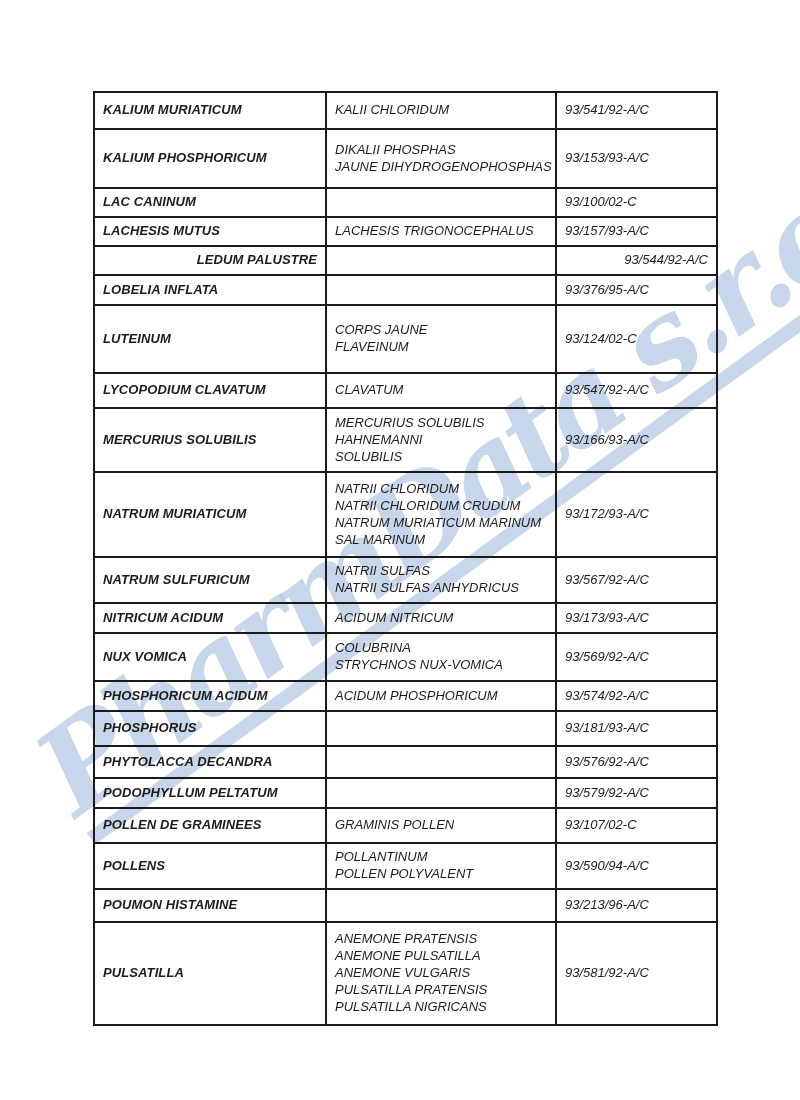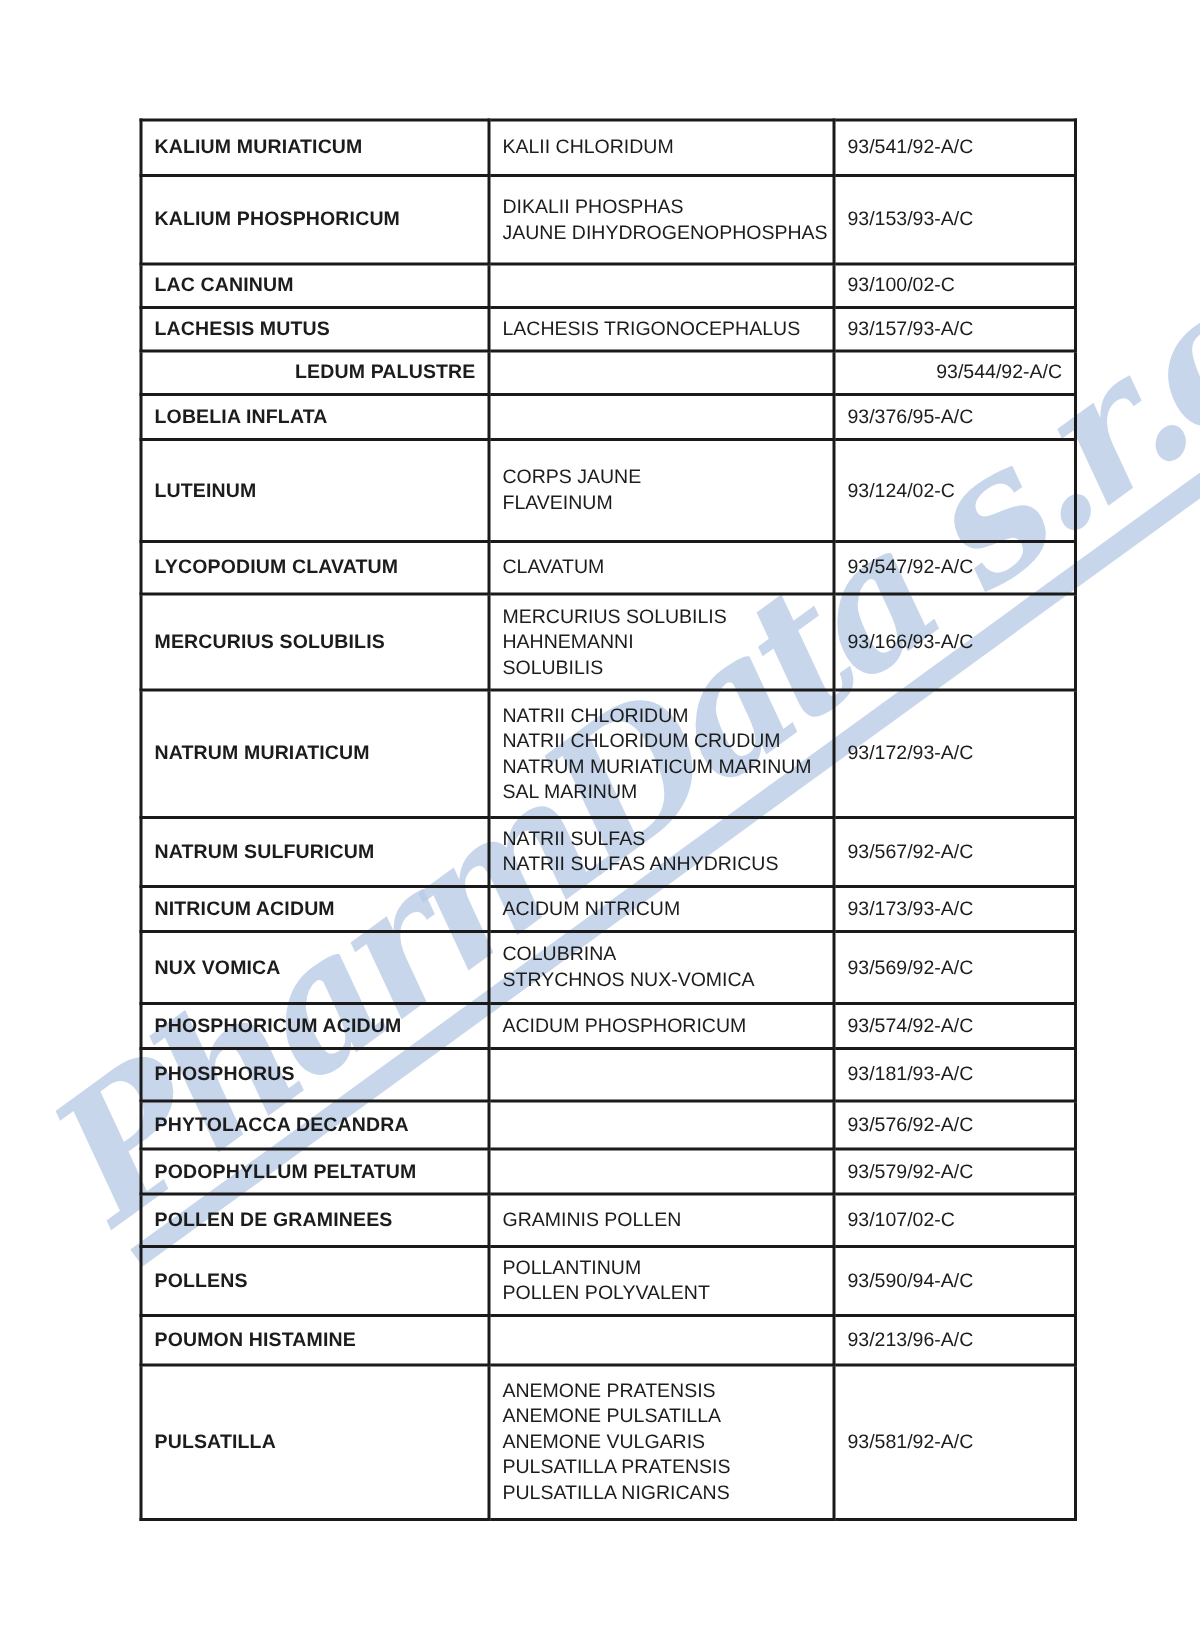--- a/index.html
+++ b/index.html
@@ -36,26 +36,27 @@
     text-underline-offset: 18px;
     z-index: 0;
     pointer-events: none;
     user-select: none;
   }
 
   
   .doc-table {
     position: absolute;
     left: 93px;
-    top: 79px;
+    top: 91px;
     width: 623px;
     border-collapse: collapse;
     table-layout: fixed;
     z-index: 1;
     background: transparent;
+    font-style: italic;
   }
   .doc-table td {
     border: 2px solid #1a1a1a;
     vertical-align: middle;
     padding: 4px 8px 6px 8px;
     font-size: 13px;
     line-height: 17px;
     overflow: hidden;
   }
   .doc-table col.c1 { width: 232px; }

